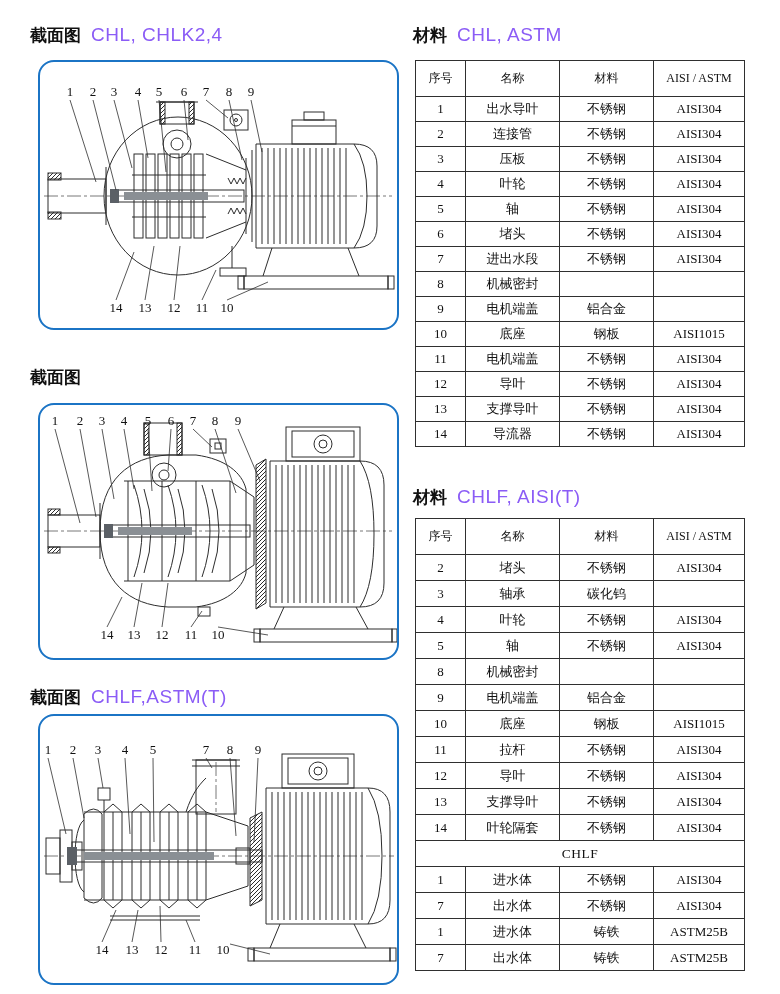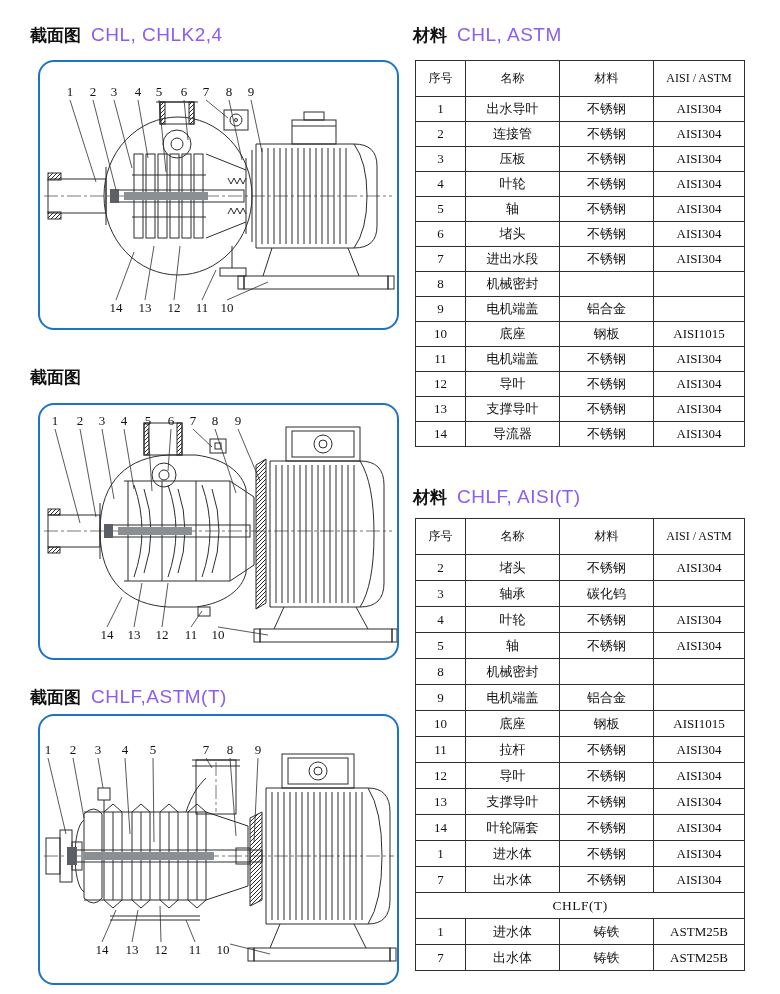--- a/index.html
+++ b/index.html
@@ -525,33 +525,33 @@
           <td>不锈钢</td>
           <td>AISI304</td>
         </tr>
         <tr>
           <td>14</td>
           <td>叶轮隔套</td>
           <td>不锈钢</td>
           <td>AISI304</td>
         </tr>
         <tr>
+          <td colspan="4" class="grp">CHLF</td>
+        </tr>
+        <tr>
           <td>1</td>
           <td>进水体</td>
           <td>不锈钢</td>
           <td>AISI304</td>
         </tr>
         <tr>
           <td>7</td>
           <td>出水体</td>
           <td>不锈钢</td>
           <td>AISI304</td>
-        </tr>
-        <tr>
-          <td colspan="4" class="grp">CHLF(T)</td>
         </tr>
         <tr>
           <td>1</td>
           <td>进水体</td>
           <td>铸铁</td>
           <td>ASTM25B</td>
         </tr>
         <tr>
           <td>7</td>
           <td>出水体</td>

